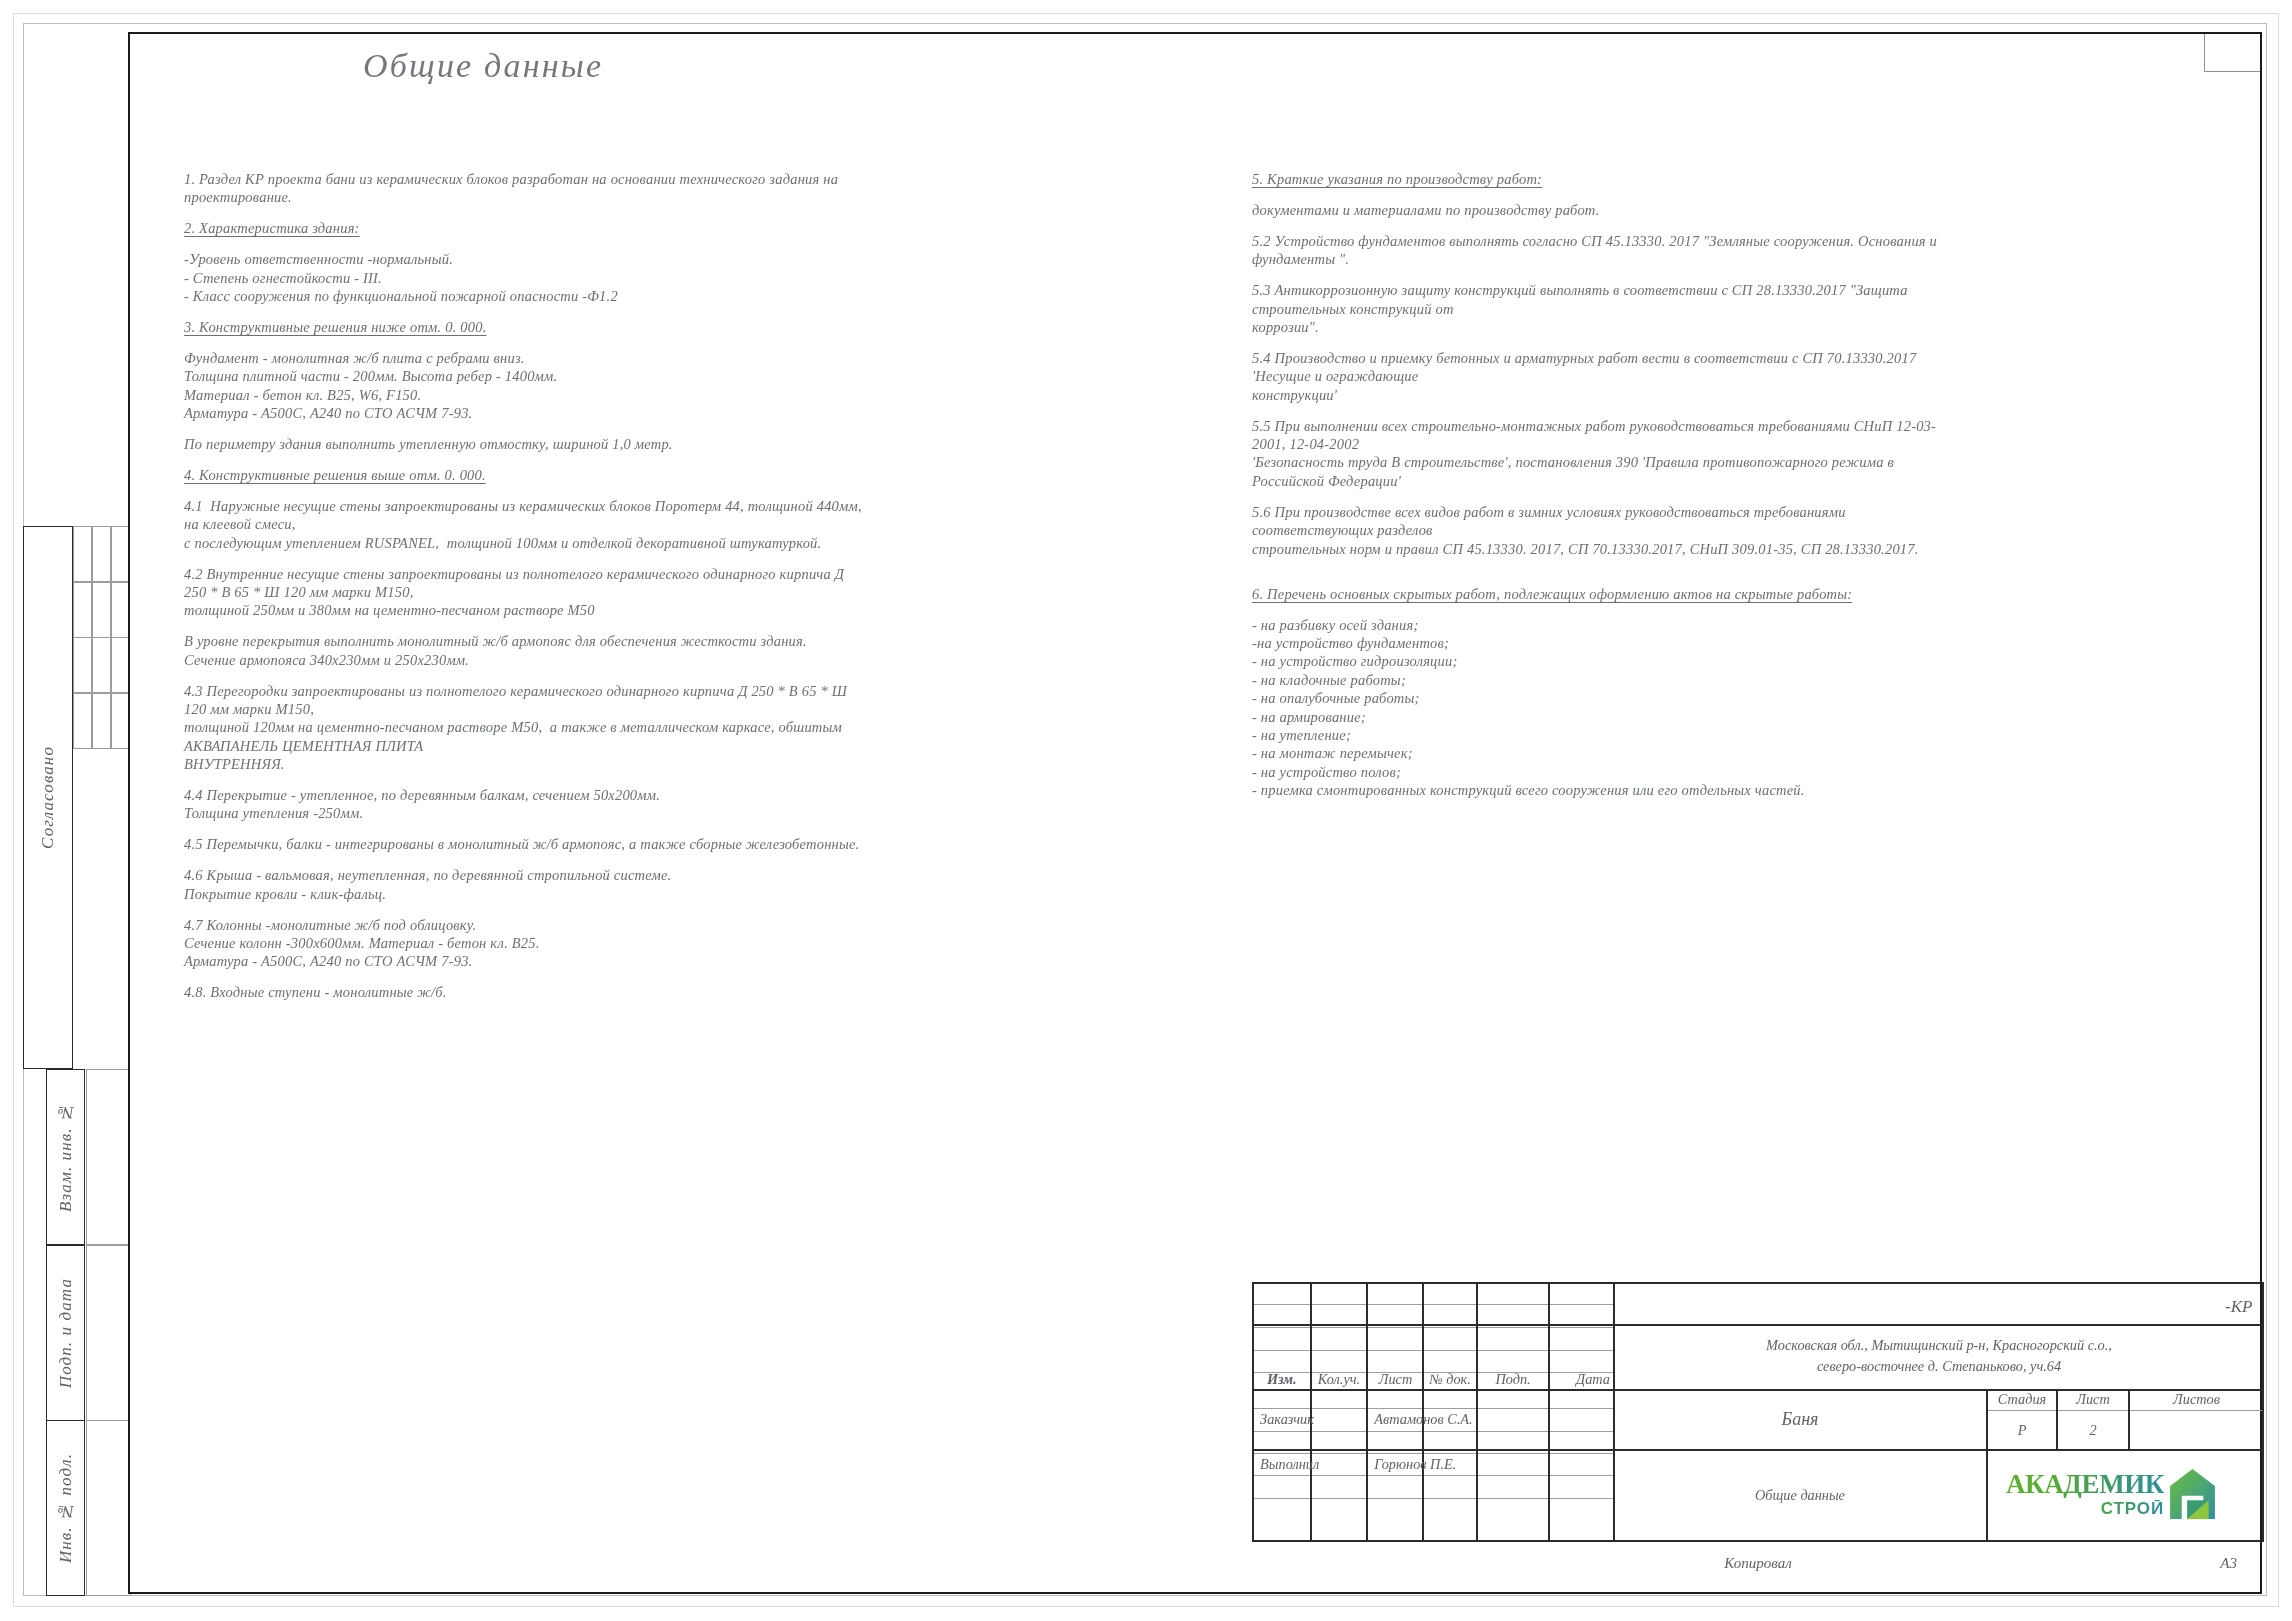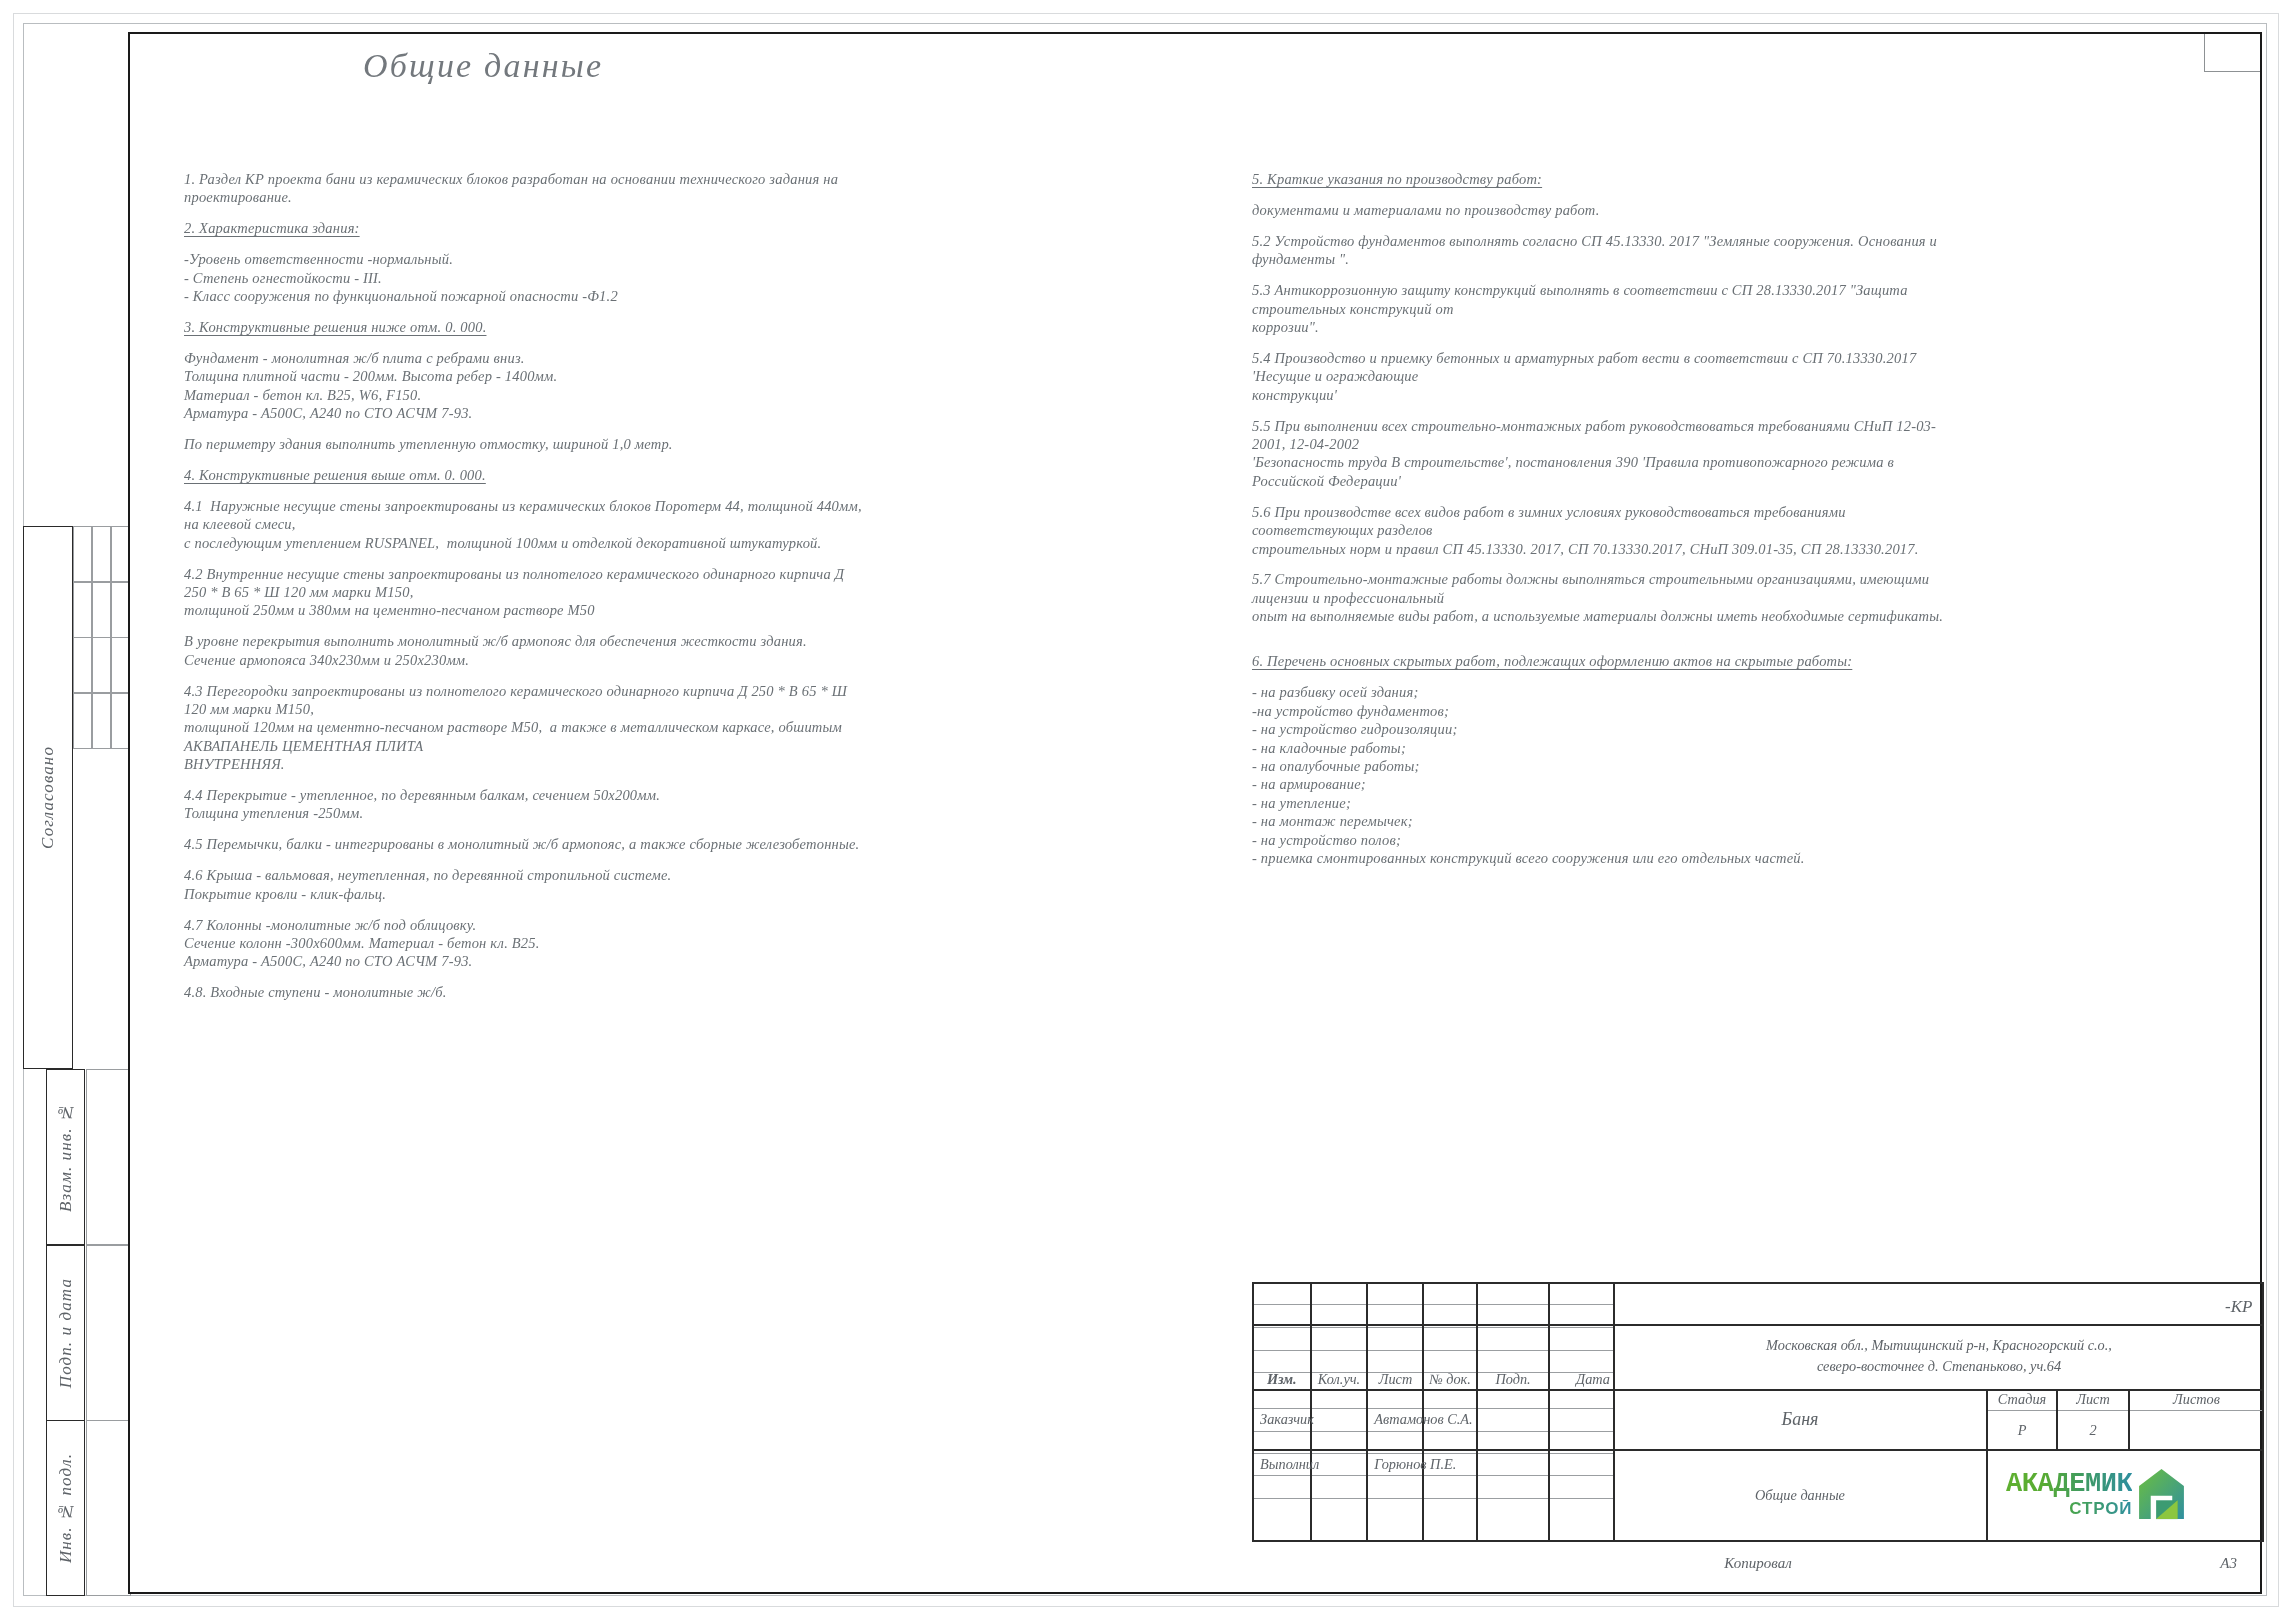--- a/index.html
+++ b/index.html
@@ -178,21 +178,21 @@
 
   
   .logo-wrap {
     position: absolute;
     display: flex;
     align-items: center;
     gap: 5.4px;
   }
   .logo-text { display: flex; flex-direction: column; align-items: flex-end; line-height: 1; }
   .logo-main {
-    font-family: Liberation Mono, monospace;
+    font-family: Liberation Serif, serif;
     font-weight: 700;
     font-size: 27px;
     letter-spacing: -0.4px;
     background: linear-gradient(90deg,#5fb030 0%,#58ab33 30%,#3f9a63 62%,#2f8fa0 100%);
     -webkit-background-clip: text;
     background-clip: text;
     color: transparent;
   }
   .logo-sub {
     font-family: "Liberation Sans", sans-serif;
@@ -354,24 +354,20 @@
     <p class="para">
       <span class="ln">5.5 При выполнении всех строительно-монтажных работ руководствоваться требованиями СНиП 12-03-2001, 12-04-2002</span>
       <span class="ln">'Безопасность труда В строительстве', постановления 390 'Правила противопожарного режима в Российской Федерации'</span>
     </p>
 
     <p class="para">
       <span class="ln">5.6 При производстве всех видов работ в зимних условиях руководствоваться требованиями соответствующих разделов</span>
       <span class="ln">строительных норм и правил СП 45.13330. 2017, СП 70.13330.2017, СНиП 309.01-35, СП 28.13330.2017.</span>
     </p>
 
-    <p class="para">
-      <span class="ln">5.7 Строительно-монтажные работы должны выполняться строительными организациями, имеющими лицензии и профессиональный</span>
-      <span class="ln">опыт на выполняемые виды работ, а используемые материалы должны иметь необходимые сертификаты.</span>
-    </p>
 
     <div class="gap-md"></div>
 
     <p class="heading">6. Перечень основных скрытых работ, подлежащих оформлению актов на скрытые работы:</p>
 
     <p class="para list">
       <span class="ln">- на разбивку осей здания;</span>
       <span class="ln">-на устройство фундаментов;</span>
       <span class="ln">- на устройство гидроизоляции;</span>
       <span class="ln">- на кладочные работы;</span>

